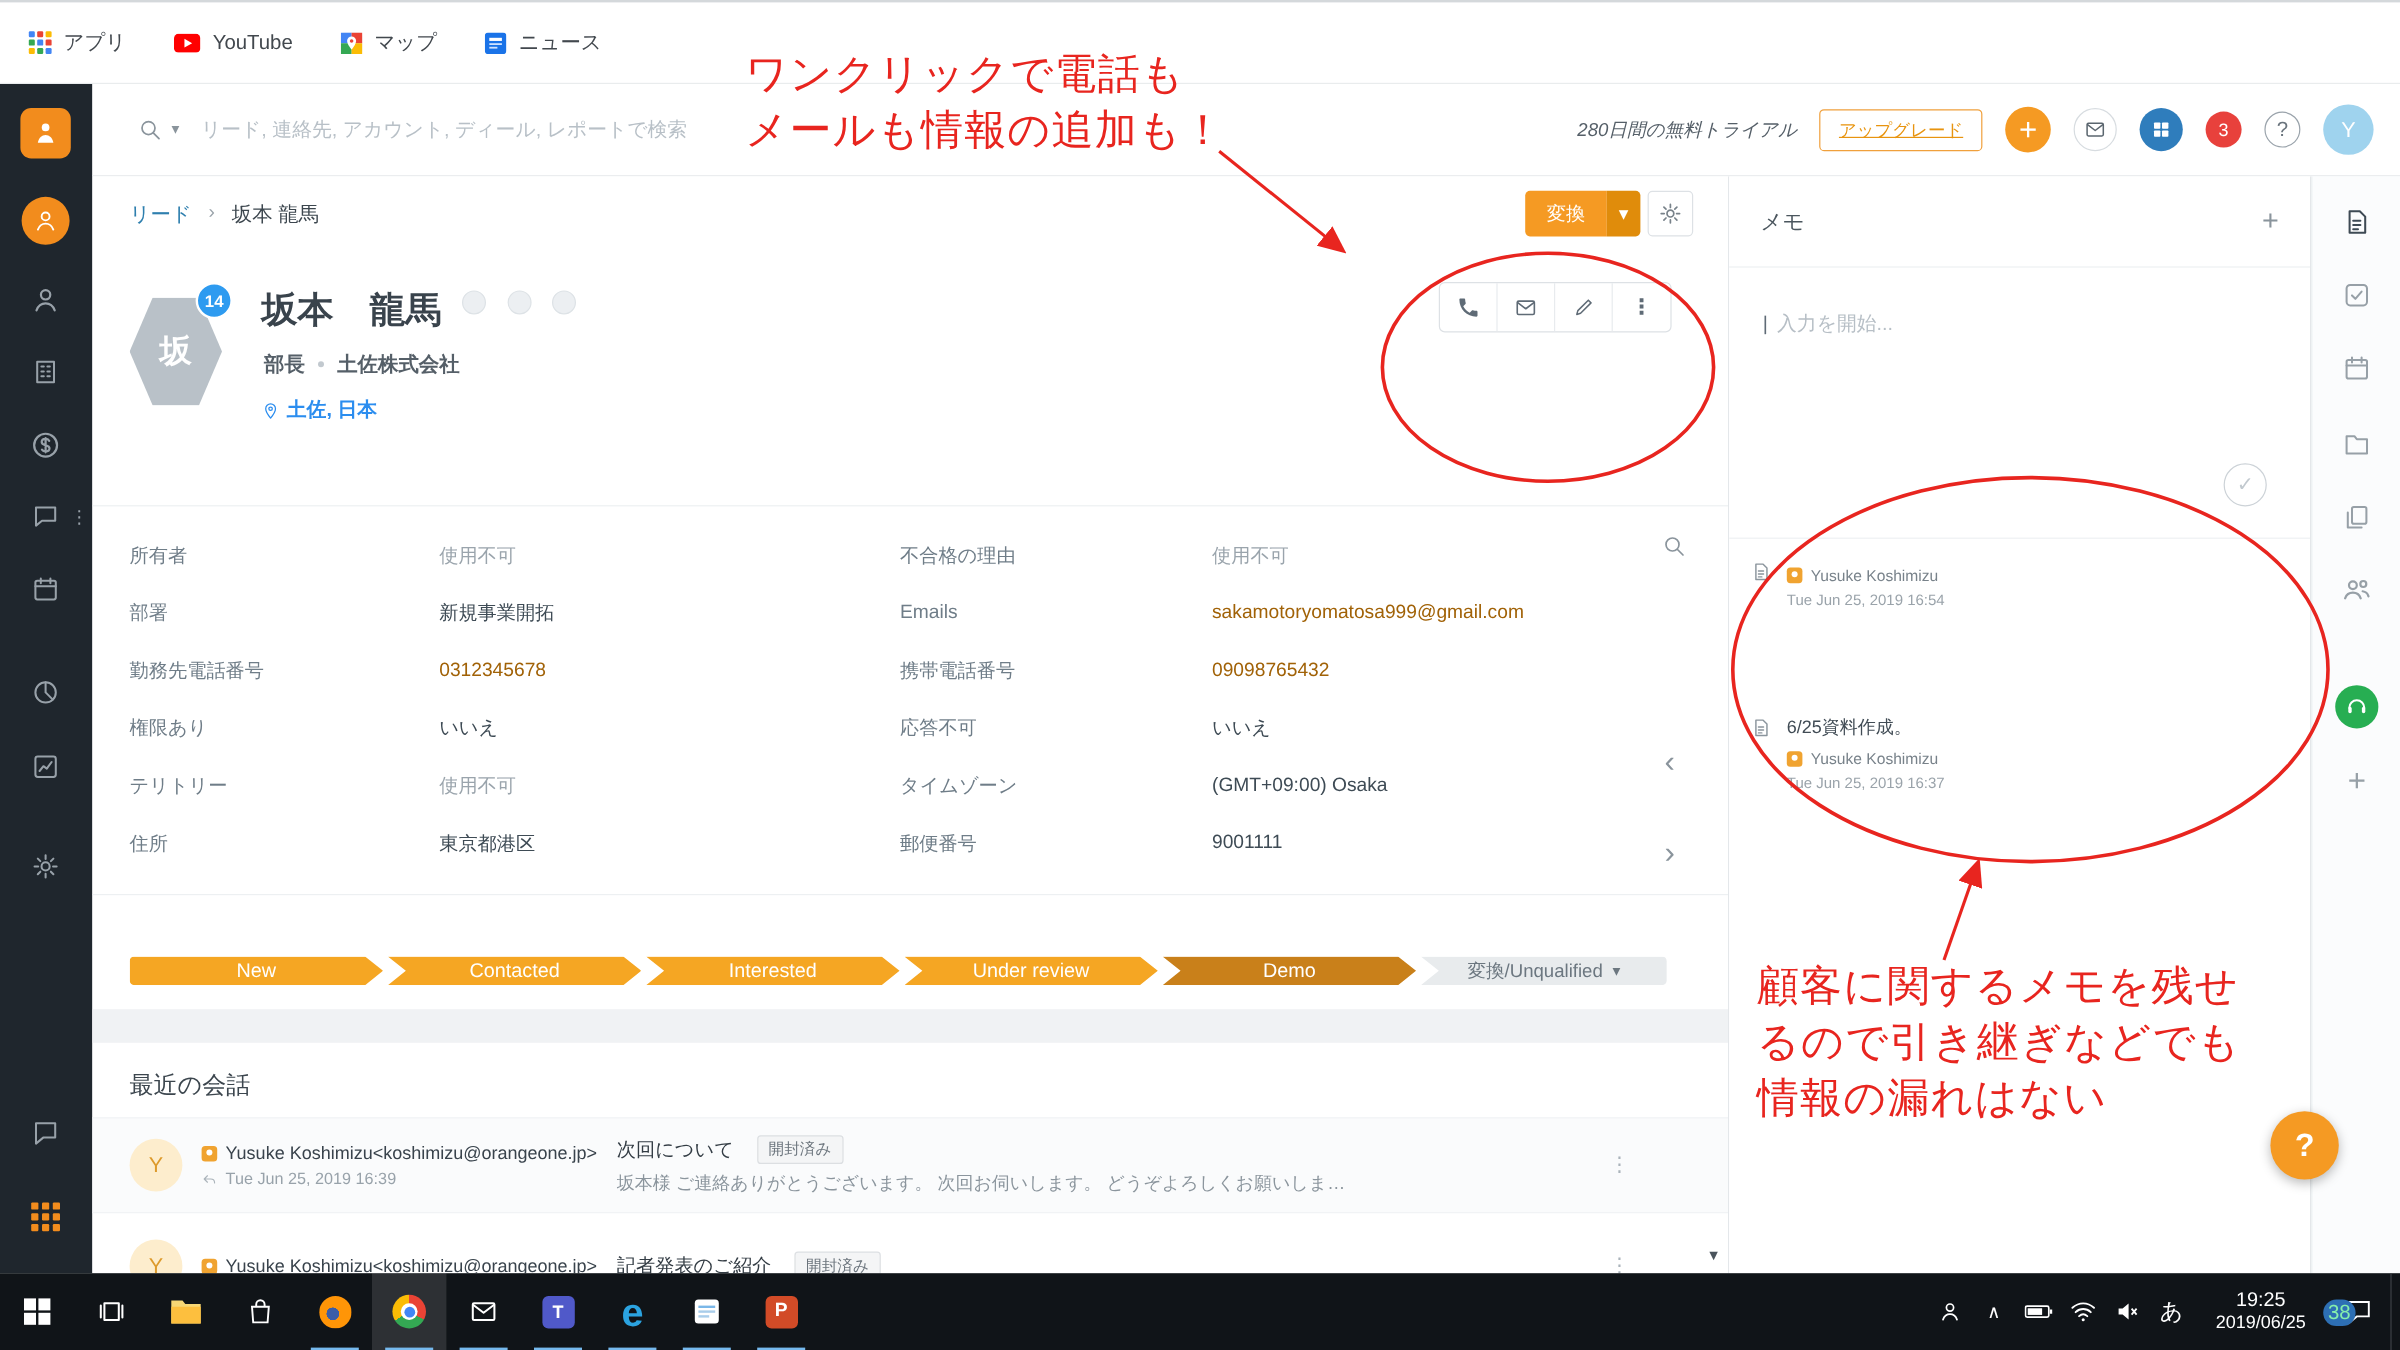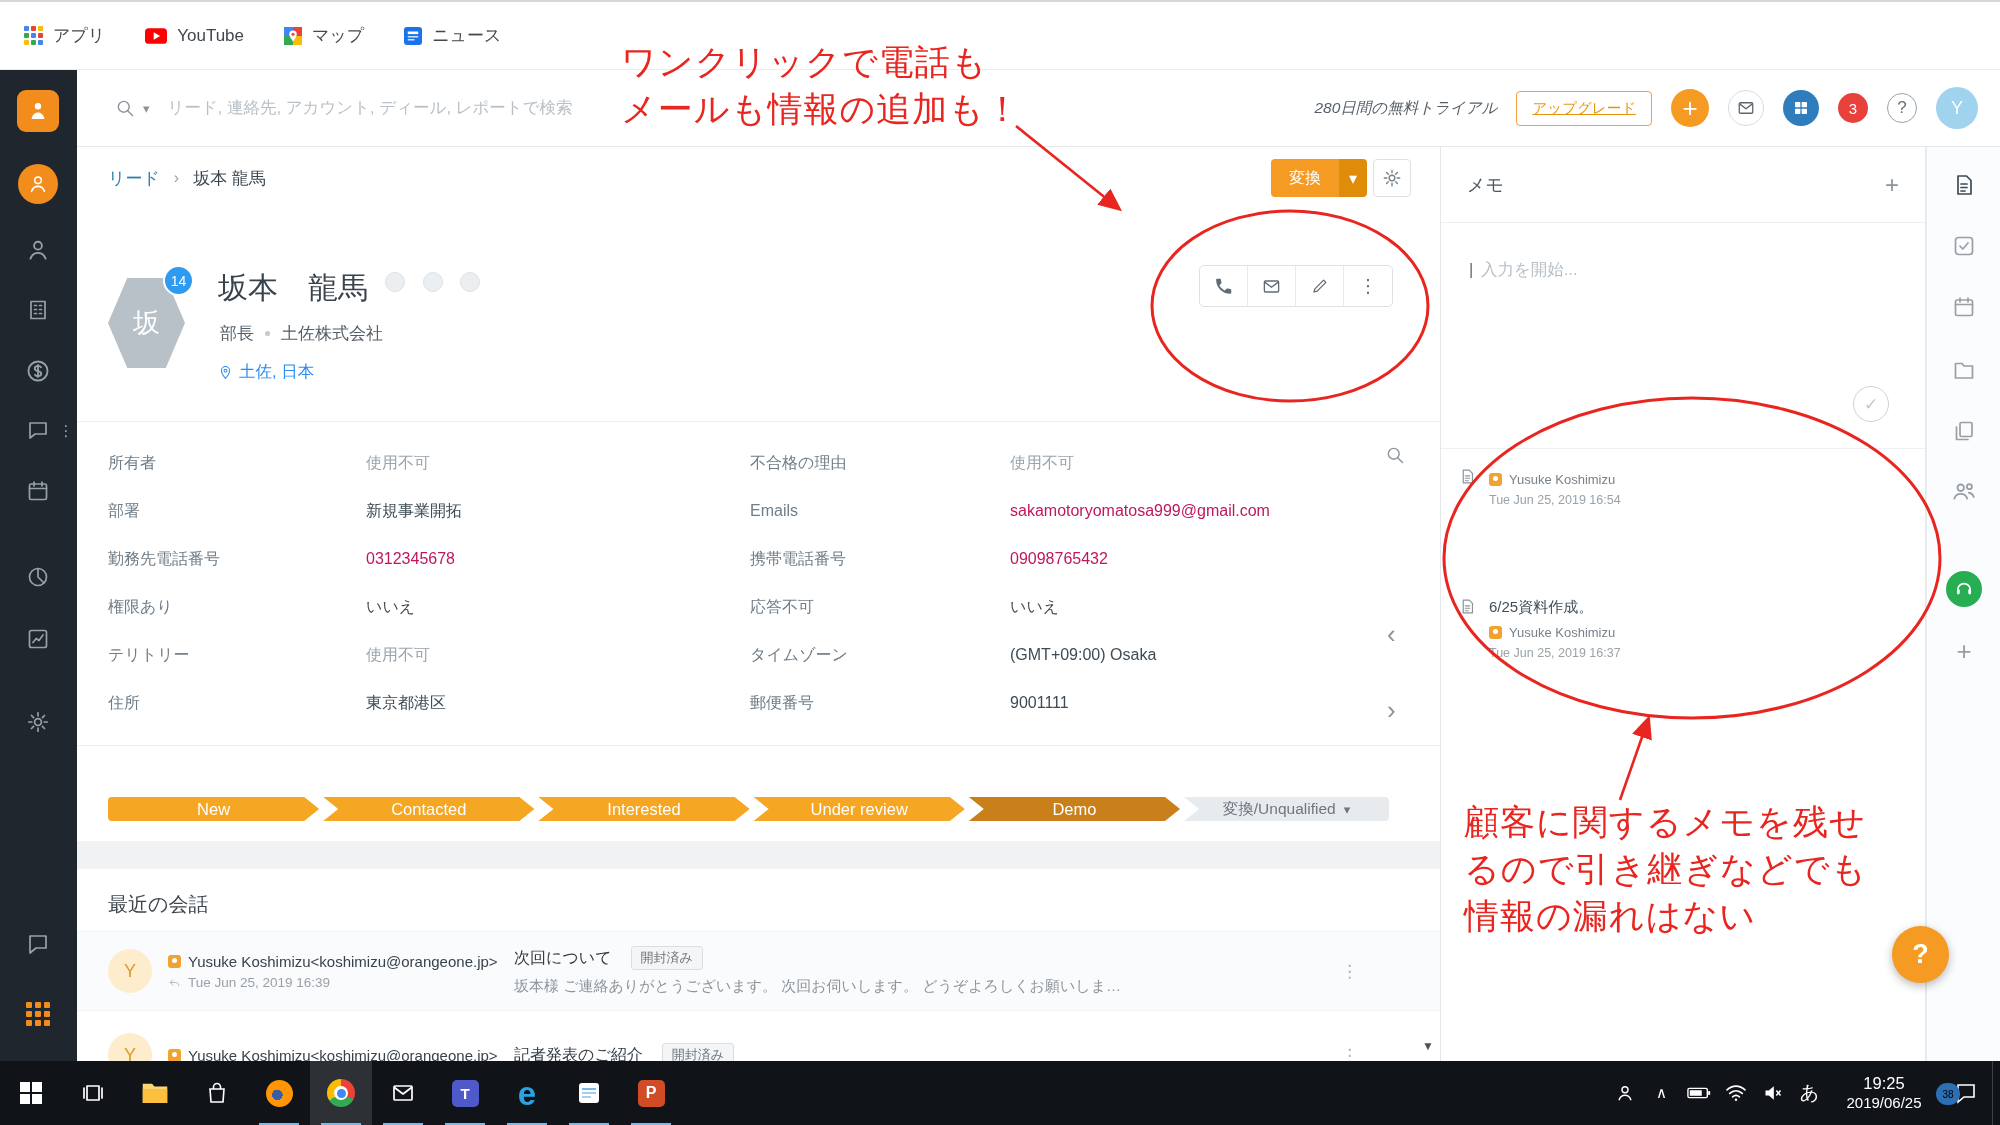--- a/index.html
+++ b/index.html
@@ -45,21 +45,21 @@
   #crumb-row { position:absolute; top:0; left:0; right:0; height:62px; display:flex; align-items:center; padding-left:31px; font-size:17px; }
   .crumb-parent { color:#2e7fae; cursor:pointer; }
   .crumb-sep { color:#9aa3aa; margin:0 14px; font-size:16px; }
   .crumb-cur { color:#3c464e; }
   #convert-group { position:absolute; right:73px; top:12px; display:flex; height:38px; cursor:pointer; }
   #convert-main { background:#f59a23; color:#fff; font-size:16px; display:flex; align-items:center; padding:0 18px; border-radius:4px 0 0 4px; }
   #convert-caret { background:#e08c0b; color:#fff; width:28px; display:flex; align-items:center; justify-content:center; border-radius:0 4px 4px 0; }
   #crumb-gear { position:absolute; right:29px; top:12px; width:38px; height:38px; border:1px solid #dde1e5; border-radius:4px;
                 display:flex; align-items:center; justify-content:center; color:#78828a; cursor:pointer; }
 
-  #lead-header { position:absolute; top:78px; left:0; right:0; height:160px; }
+  #lead-header { position:absolute; top:48px; left:0; right:0; height:160px;font-weight:bold; }
   #hex-avatar { position:absolute; left:31px; top:53px; width:77px; height:90px; background:#b9c1c8;
                 clip-path:polygon(25% 0,75% 0,100% 50%,75% 100%,25% 100%,0 50%);
                 display:flex; align-items:center; justify-content:center; color:#fff; font-size:27px; }
   #lead-badge { position:absolute; left:86px; top:40px; width:31px; height:31px; border-radius:50%;
                 background:#2e9bf0; border:2.5px solid #fff; color:#fff; font-size:14px;
                 display:flex; align-items:center; justify-content:center; z-index:2; }
   #lead-name { position:absolute; left:141px; top:43px; font-size:30px; color:#39434c; }
   .mini-circ { display:inline-block; width:20px; height:20px; border-radius:50%; background:#eceff2; border:1px solid #dde2e6; margin-left:9px; vertical-align:6px; cursor:pointer; }
   #lead-sub { position:absolute; left:143px; top:97px; font-size:17px; color:#555f68; display:flex; align-items:center; gap:11px; }
   .dot-sep { width:5px; height:5px; border-radius:50%; background:#c2c9cf; }
@@ -73,21 +73,21 @@
   .cold-tag { background:#2e9bf0; color:#fff; font-size:15px; padding:5px 13px; border-radius:3px; cursor:pointer; }
   .add-tags { color:#aab3ba; font-size:15px; cursor:text; }
   .hr1 { position:absolute; left:0; right:0; height:1px; background:#edf0f2; }
 
   #details { position:absolute; top:288px; left:0; right:54px; display:grid;
              grid-template-columns:258px 384px 260px 1fr; grid-auto-rows:48px; align-items:center;
              padding:4px 0 0 31px; font-size:16px; }
   .dl { color:#6f7d88; }
   .dv { color:#3e4b55; }
   .muted { color:#9aa4ac; }
-  .lnk { color:#be185d; cursor:pointer; }
+  .lnk { color:#a16207; cursor:pointer; }
   .side-ic { position:absolute; color:#8a949c; cursor:pointer; }
 
   #stage-meta { position:absolute; top:606px; left:0; right:0; height:44px; display:flex; align-items:center;
                 justify-content:space-between; padding:0 51px 0 31px; font-size:15.5px; color:#55606a; }
   .sm-item { display:flex; align-items:center; gap:8px; }
 
   #pipeline { position:absolute; top:650px; left:31px; right:51px; height:24px; display:flex; gap:4px; }
   .stage { flex:1; background:#f5a623; color:#fff; font-size:16.5px; display:flex; align-items:center; justify-content:center; cursor:pointer; }
   .stage-first { clip-path:polygon(0 0,calc(100% - 15px) 0,100% 50%,calc(100% - 15px) 100%,0 100%); border-radius:4px 0 0 4px; }
   .stage-mid { clip-path:polygon(0 0,calc(100% - 15px) 0,100% 50%,calc(100% - 15px) 100%,0 100%,15px 50%); }
@@ -165,21 +165,21 @@
   .cb { width:9px; height:9px; border-radius:50%; background:#4286f5; }
   .teams { width:27px; height:27px; border-radius:5px; background:#5059c9; color:#fff; font-size:15px; font-weight:bold; display:flex; align-items:center; justify-content:center; }
   .edge-e { font-size:33px; font-weight:bold; color:#2ba3e0; line-height:1; }
   .ppt { width:27px; height:27px; border-radius:5px; background:#d24b27; color:#fff; font-size:16px; font-weight:bold; display:flex; align-items:center; justify-content:center; }
   #tray { margin-left:auto; display:flex; align-items:center; height:64px; }
   .tr { width:37px; height:64px; display:flex; align-items:center; justify-content:center; cursor:pointer; }
   #clock { width:112px; text-align:center; font-size:16.5px; line-height:20px; cursor:pointer; }
   #clock .d { font-size:15px; }
   #action-center { position:relative; width:52px; height:64px; display:flex; align-items:center; justify-content:center; cursor:pointer; }
   #ac-badge { position:absolute; left:-4px; top:22px; min-width:24px; height:22px; border-radius:11px; background:#2d6fb4;
-              color:#000000; font-size:10px; display:flex; align-items:center; justify-content:center; padding:0 4px; }
+              color:#86efac; font-size:17px; display:flex; align-items:center; justify-content:center; padding:0 4px; }
   #show-desktop { width:8px; height:64px; border-left:1px solid #3d4247; }
 
   
   #anno-svg { position:absolute; inset:0; width:2000px; height:1125px; z-index:70; pointer-events:none; }
   .anno-text { position:absolute; z-index:71; color:#e8251f; font-size:35px; line-height:47px; letter-spacing:1px; pointer-events:none; }
   #anno-top { left:621px; top:38px; }
   #anno-right { left:1464px; top:798px; }
 </style>
 </head>
 <body>

